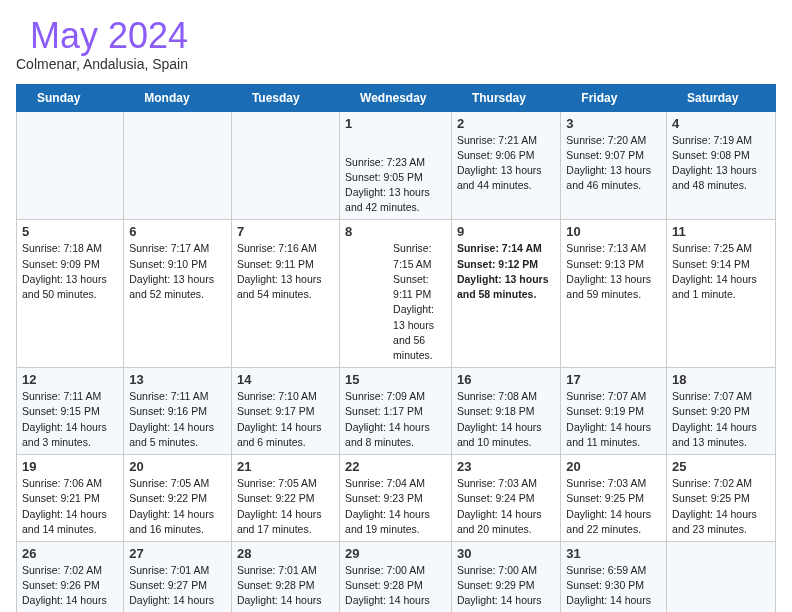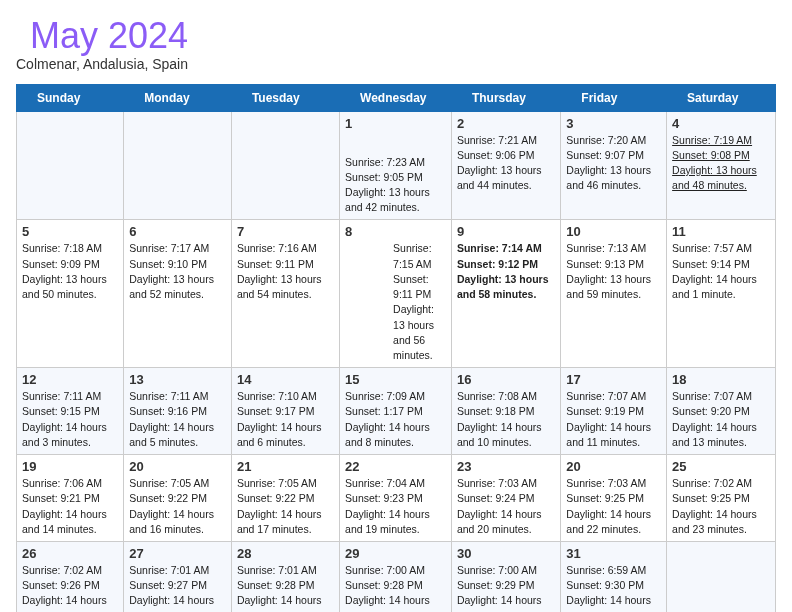--- a/index.html
+++ b/index.html
@@ -118,21 +118,21 @@
         </td>
         <td>
           <div class="day-number">3</div>
           <div class="day-info" style="white-space: pre-line;">Sunrise: 7:20 AM
 Sunset: 9:07 PM
 Daylight: 13 hours
 and 46 minutes.</div>
         </td>
         <td>
           <div class="day-number">4</div>
-          <div class="day-info" style="white-space: pre-line; text-decoration: underline;">Sunrise: 7:19 AM
+          <div class="day-info" style="white-space: pre-line;">Sunrise: 7:19 AM
 Sunset: 9:08 PM
 Daylight: 13 hours
 and 48 minutes.</div>
         </td>
       </tr>
       <tr>
         <td>
           <div class="day-number">5</div>
           <div class="day-info" style="white-space: pre-line;">Sunrise: 7:18 AM
 Sunset: 9:09 PM
@@ -169,21 +169,21 @@
         </td>
         <td>
           <div class="day-number">10</div>
           <div class="day-info" style="white-space: pre-line;">Sunrise: 7:13 AM
 Sunset: 9:13 PM
 Daylight: 13 hours
 and 59 minutes.</div>
         </td>
         <td>
           <div class="day-number">11</div>
-          <div class="day-info" style="white-space: pre-line;">Sunrise: 7:57 AM
+          <div class="day-info" style="white-space: pre-line;">Sunrise: 7:25 AM
 Sunset: 9:14 PM
 Daylight: 14 hours
 and 1 minute.</div>
         </td>
       </tr>
       <tr>
         <td>
           <div class="day-number">12</div>
           <div class="day-info" style="white-space: pre-line;">Sunrise: 7:11 AM
 Sunset: 9:15 PM

